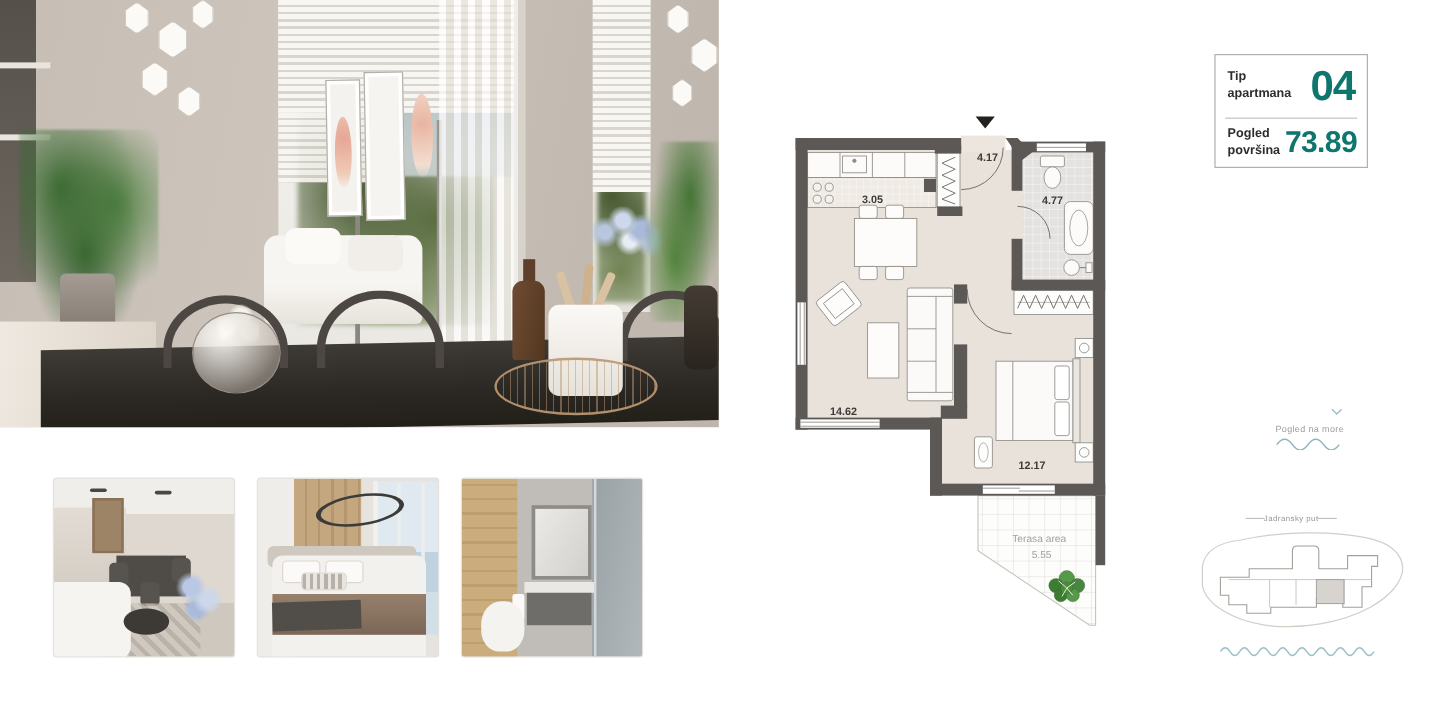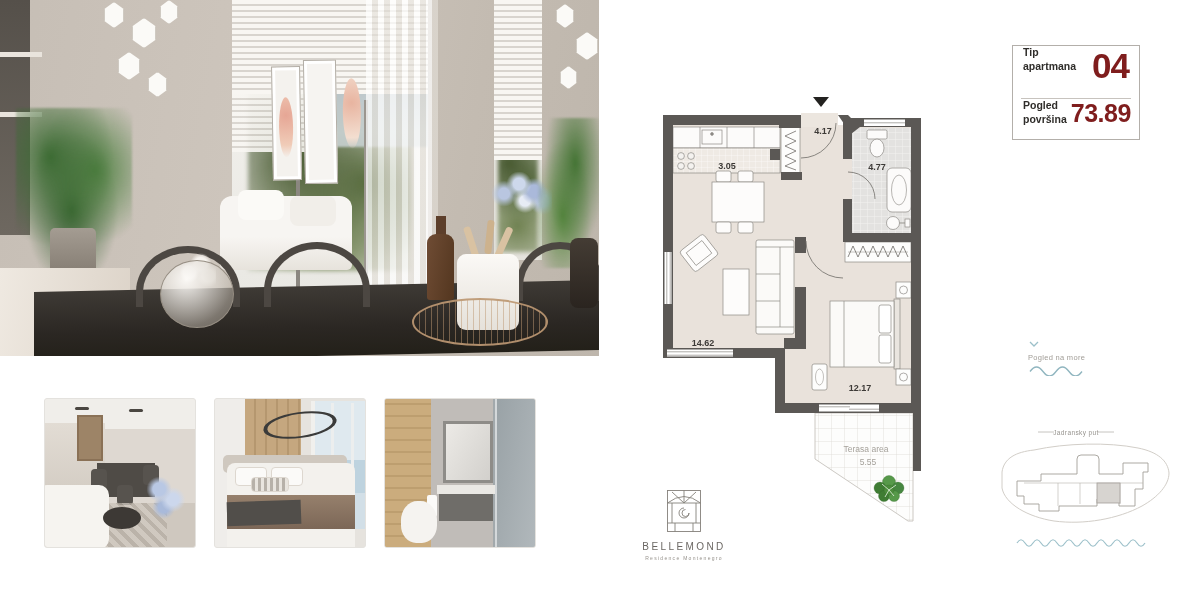--- a/index.html
+++ b/index.html
@@ -135,30 +135,30 @@
     background:linear-gradient(100deg,rgba(148,158,163,.6),rgba(193,200,204,.5));}
   .t3-towel{left:42px;top:96px;width:10px;height:22px;background:#fbfaf8;border-radius:2px;}
 
   
   .plan{left:648px;top:90px;width:286px;height:438px;}
   .siteplan{left:990px;top:418px;width:210px;height:146px;}
 
   
   .infobox{left:1012px;top:45px;width:128px;height:95px;border:1px solid #b3afaa;background:#fff;
     display:flex;flex-direction:column;box-sizing:border-box;}
-  .ib-row{display:flex;align-items:flex-start;padding:0 10px;gap:4px;}
+  .ib-row{display:flex;align-items:center;padding:0 10px;gap:4px;}
   .ib-row.r1{flex:1.3;} .ib-row.r2{flex:1;}
   .ib-label{width:54px;font-size:10.5px;font-weight:bold;color:#2f2d2a;line-height:1.3;}
-  .ib-value{flex:1;text-align:right;color:#7f1d1d;font-weight:bold;}
+  .ib-value{flex:1;text-align:right;color:#0f766e;font-weight:bold;}
   .ib-value.v1{font-size:35px;letter-spacing:-1px;}
   .ib-value.v2{font-size:25px;letter-spacing:-.5px;}
   .ib-divider{height:1px;background:#c7c3be;margin:0 8px;}
 
   
-  .view-widget{left:1028px;top:334px;width:92px;text-align:left;}
+  .view-widget{left:1028px;top:334px;width:92px;text-align:right;}
   .vw-label{font-size:7.5px;color:#a19d97;letter-spacing:.3px;margin-top:1px;}
 
   
   .brand{left:624px;top:489px;width:120px;text-align:center;}
   .brand-name{font-size:10px;letter-spacing:2.4px;color:#6b6763;margin-top:4px;font-weight:normal;}
   .brand-tagline{font-size:5px;letter-spacing:1.3px;color:#97938d;margin-top:3px;}
 </style>
 </head>
 <body>
 
@@ -464,29 +464,14 @@
     <path d="M1017,481 L1041,481 L1041,474 L1077,474 L1077,459 Q1077,455 1081,455 L1095,455 Q1099,455 1099,459
              L1099,474 L1123,474 L1123,463 L1148,463 L1148,472 L1143,472 L1143,489 L1135,489 L1135,506
              L1119,506 L1119,499 L1097,499 L1097,506 L1059,506 L1059,511 L1039,511 L1039,504 L1024,504
              L1024,496 L1017,496 Z" fill="#ffffff" stroke="#a39f99" stroke-width="0.9"></path>
     <path d="M1024,483 H1143 M1058,483 V506 M1080,483 V504 M1120,483 V504" stroke="#b5b1ab" stroke-width="0.6" fill="none"></path>
     <rect x="1097" y="483" width="23" height="20" fill="#d7d4d0" stroke="#a39f99" stroke-width="0.8"></rect>
 
     <path d="M1017,543 q4,-6.5 8,0 t8,0 t8,0 t8,0 t8,0 t8,0 t8,0 t8,0 t8,0 t8,0 t8,0 t8,0 t8,0 t8,0 t8,0 t8,0" fill="none" stroke="#9dc1ca" stroke-width="1.2"></path>
   </svg>
 
-  <div class="abs brand">
-    <svg width="36" height="44" viewBox="0 0 36 44">
-      <g fill="none" stroke="#85817b" stroke-width="0.9">
-        <rect x="1.5" y="1.5" width="33" height="41"></rect>
-        <path d="M1.5,14 Q18,1 34.5,14"></path>
-        <path d="M18,14 L6,3 M18,14 L18,1.5 M18,14 L30,3"></path>
-        <path d="M1.5,14 H34.5 M1.5,34 H34.5"></path>
-        <path d="M6,14 V34 M30,14 V34"></path>
-        <path d="M9,34 V42.5 M27,34 V42.5"></path>
-        <path d="M18,19 a5,5 0 1 0 5,5 a3.5,3.5 0 1 1 -3.5,-3.5"></path>
-      </g>
-    </svg>
-    <div class="brand-name">BELLEMOND</div>
-    <div class="brand-tagline">Residence Montenegro</div>
-  </div>
 
 </div>
 
 </body></html>

